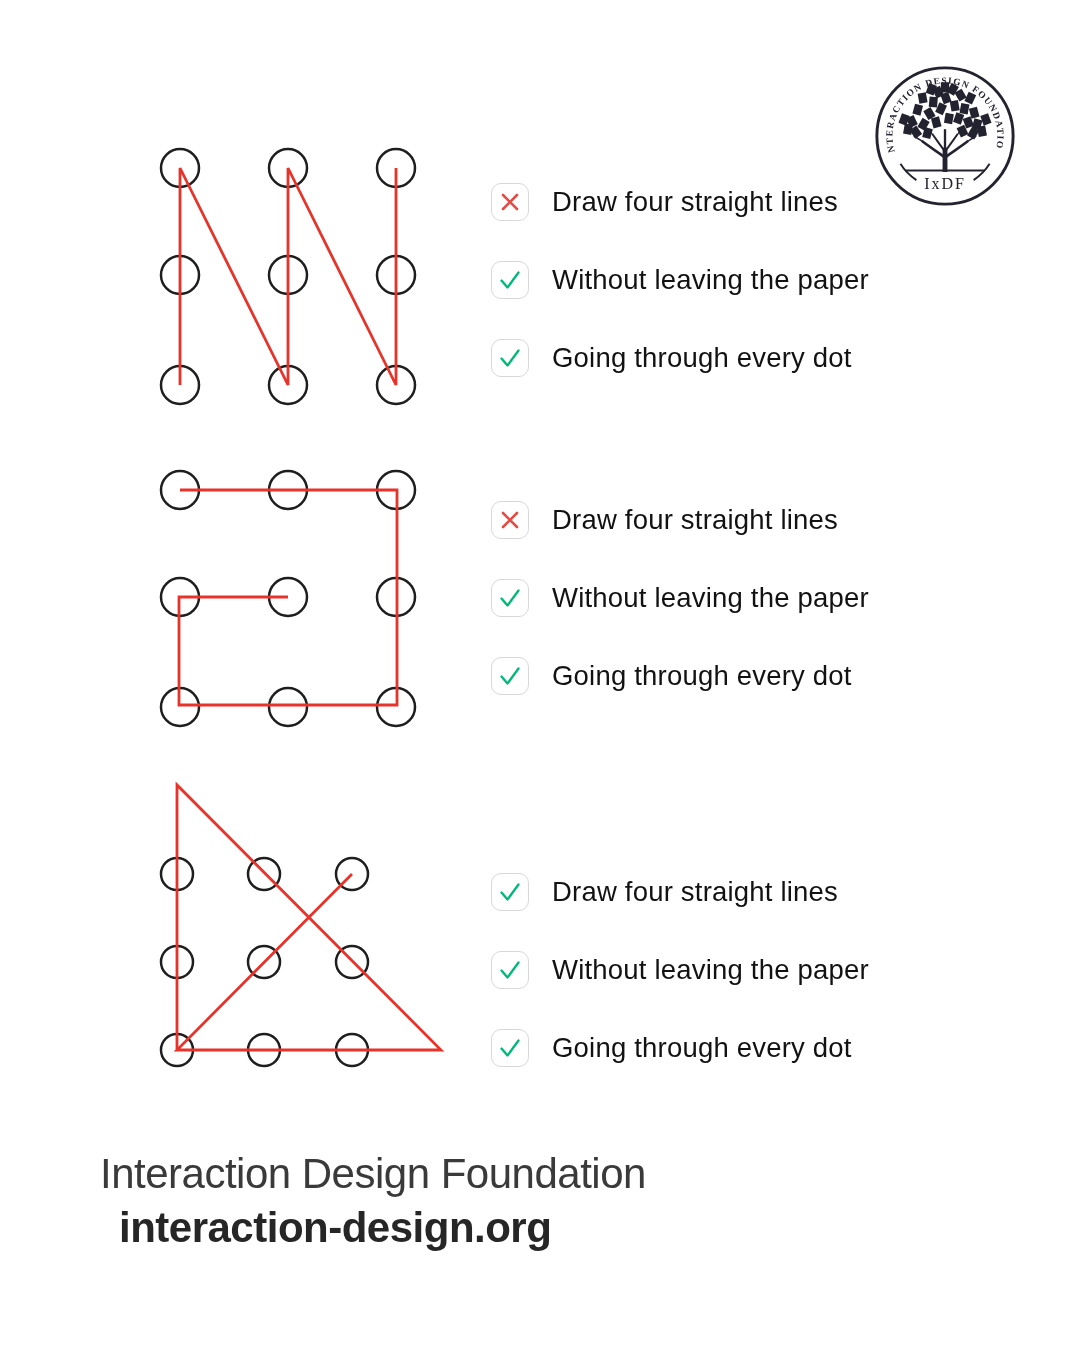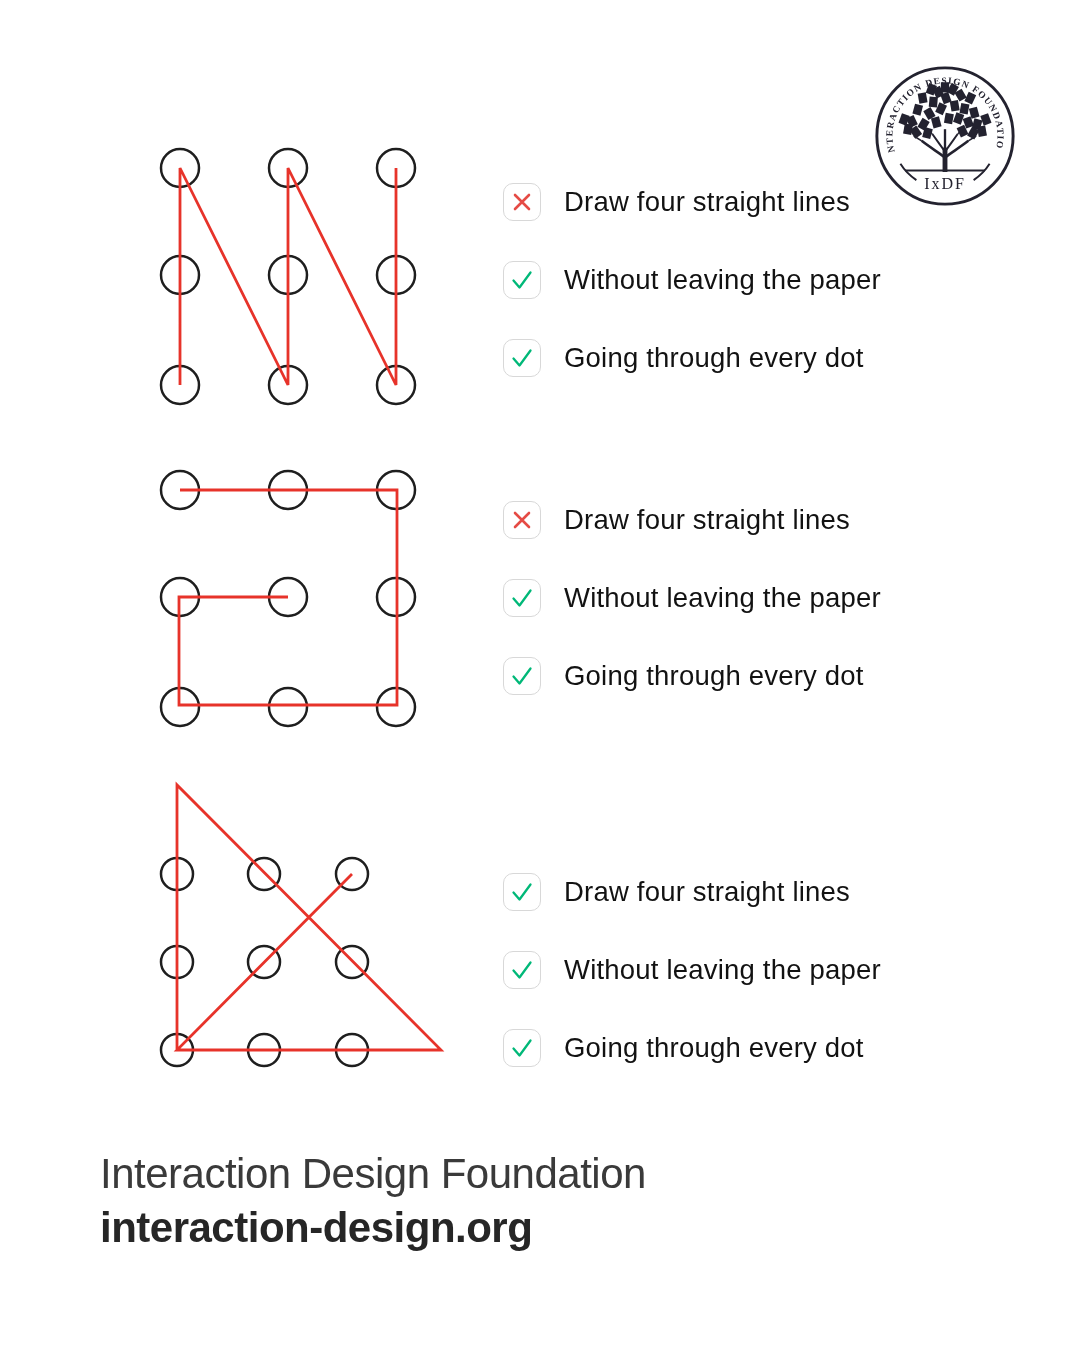--- a/index.html
+++ b/index.html
@@ -1,21 +1,21 @@
 <!DOCTYPE html>
 <html style="--background: #ffffff; --line_red: #e7332a; --cross_red: #e54b45; --check_green: #00b878; --dot_outline: #1e1e1e; --checkbox_border: #d8d8d8; --checklist_text: #121212; --logo_ink: #23222f; --footer_title: #3a3a3a; --footer_url: #262626;"><head>
 <meta charset="utf-8">
 <style>
   html,body{margin:0;padding:0;background:#ffffff;}
   #canvas{
     position:relative;width:1080px;height:1350px;background:#ffffff;
     font-family:"Liberation Sans",sans-serif;overflow:hidden;
   }
   #puzzles-svg{position:absolute;left:0;top:0;}
-  .check-row{position:absolute;display:flex;align-items:center;gap:23px;height:38px;margin-left:12px;}
+  .check-row{position:absolute;display:flex;align-items:center;gap:23px;height:38px;}
   .cbox{
     width:38px;height:38px;box-sizing:border-box;flex:0 0 38px;
     border:1.6px solid var(--checkbox_border,#d8d8d8);border-radius:10px;
     background:#fff;display:flex;align-items:center;justify-content:center;
   }
   .clabel{
     font-size:27.5px;line-height:1;color:var(--checklist_text,#121212);
     letter-spacing:0.2px;white-space:nowrap;
   }
   #logo{position:absolute;left:872px;top:63px;color:var(--logo_ink,#23222f);}
@@ -27,21 +27,21 @@
     font-family:"Liberation Serif",serif;font-size:16.5px;font-weight:500;
     letter-spacing:2px;fill:currentColor;
   }
   #footer{position:absolute;left:100px;top:1150px;}
   #footer .l1{
     font-size:42px;font-weight:400;line-height:48px;letter-spacing:-0.5px;
     color:var(--footer_title,#3a3a3a);
   }
   #footer .l2{
     font-size:42px;font-weight:700;line-height:48px;letter-spacing:-0.5px;
-    margin-top:6px;color:var(--footer_url,#262626);
+    margin-top:6px;color:var(--footer_url,#262626);margin-left:19px;
   }
 </style>
 </head>
 <body>
 
 <div id="canvas">
 
   <svg id="puzzles-svg" width="1080" height="1350" viewBox="0 0 1080 1350">
       <g>
         <circle cx="180" cy="168" r="19" fill="none" stroke="#1e1e1e" stroke-width="2.5"></circle>

